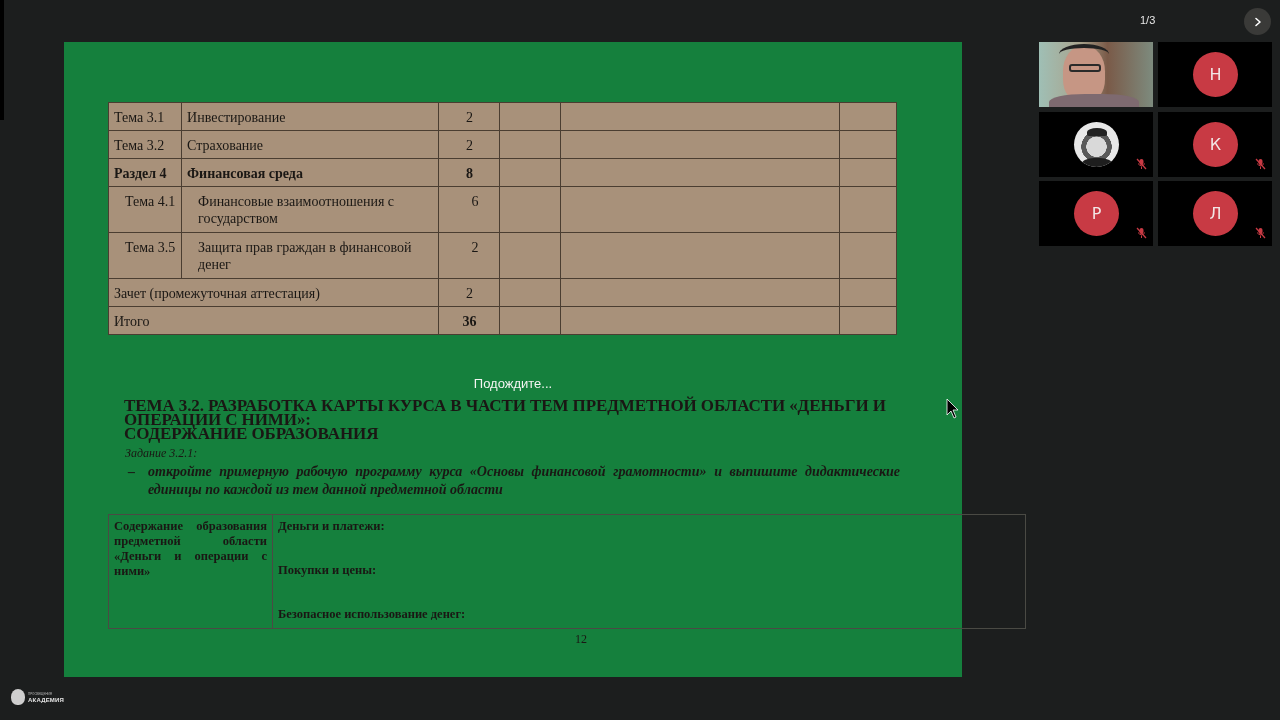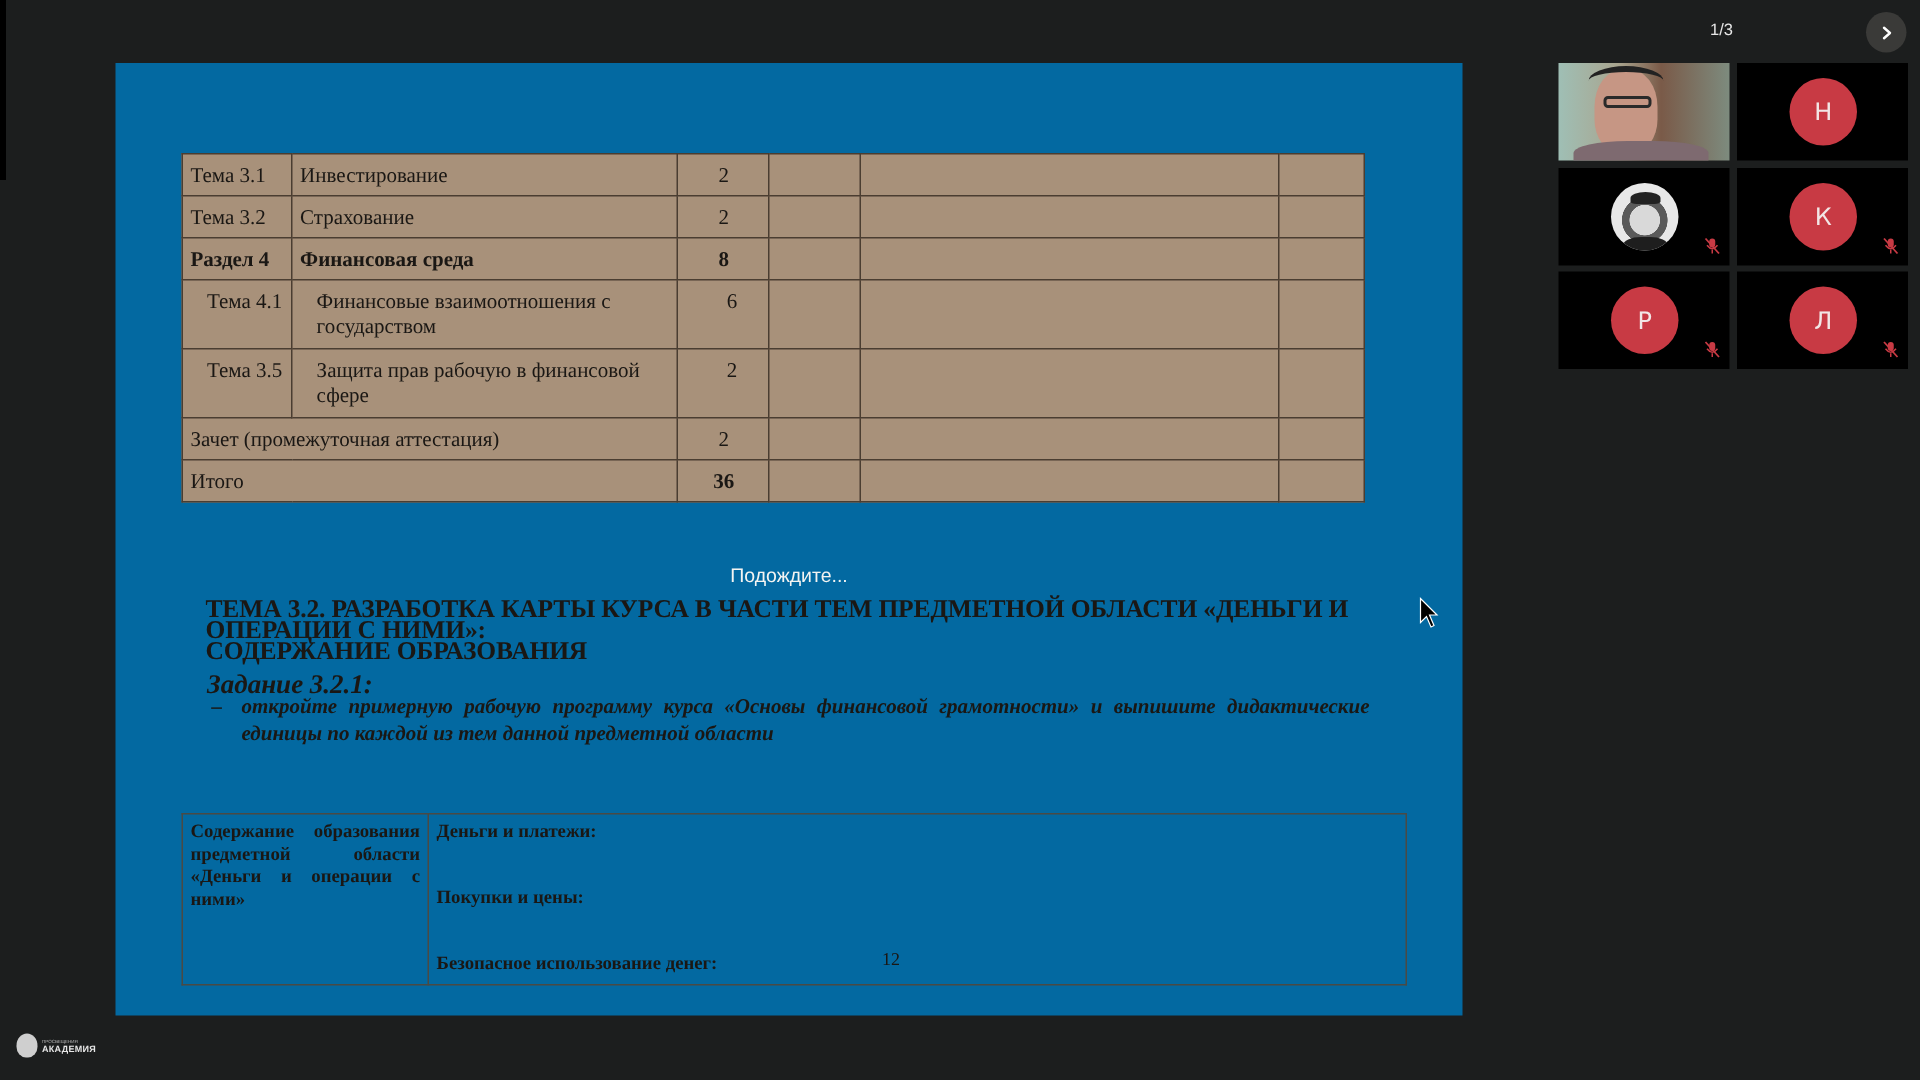--- a/index.html
+++ b/index.html
@@ -3,22 +3,22 @@
   <meta charset="utf-8">
   <style>
     * { box-sizing: border-box; margin: 0; padding: 0; }
     html, body { width: 1280px; height: 720px; overflow: hidden; background: #1c1e1e; }
     body { position: relative; font-family: "Liberation Sans", sans-serif; }
 
     .left-edge { position: absolute; left: 0; top: 0; width: 4px; height: 120px; background: #000; }
 
     
     .slide {
-      position: absolute; left: 77px; top: 42px; width: 898px; height: 635px;
-      background: #0369a1;
+      position: absolute; left: 64px; top: 42px; width: 898px; height: 635px;
+      background: #15803d;
       font-family: "Liberation Serif", serif; color: #1a1714;
     }
 
     
     .plan-table {
       position: absolute; left: 44px; top: 60px; width: 789px;
       border-collapse: collapse; background: #a8917a;
       font-size: 14px;
     }
     .plan-table td {
@@ -40,33 +40,33 @@
       font-family: "Liberation Sans", sans-serif; font-size: 13px; color: #f4f4f2;
     }
 
     .section-title {
       position: absolute; left: 60px; width: 778px; top: 357px; text-align: left;
       font-weight: bold; font-size: 17px; line-height: 14px; letter-spacing: -0.1px;
     }
 
     .task-title {
       position: absolute; left: 61px; top: 404px;
-      font-weight: bold; font-style: italic; font-size: 18px;
+      font-weight: normal; font-style: italic; font-size: 12px;
     }
     .task-text {
       position: absolute; left: 84px; top: 421px; width: 752px;
       font-weight: bold; font-style: italic; font-size: 14px; line-height: 18px;
       text-align: justify; text-align-last: left;
     }
     .task-dash { position: absolute; left: -20px; top: 0; }
 
     
     .content-table {
-      position: absolute; left: 44px; top: 472px; width: 817px; height: 115px;
-      border-collapse: collapse; font-size: 12.5px; font-weight: bold; margin-top: 28px;
+      position: absolute; left: 44px; top: 472px; width: 918px; height: 115px;
+      border-collapse: collapse; font-size: 12.5px; font-weight: bold;
     }
     .content-table td { border: 1px solid #4a4a44; vertical-align: top; padding: 4px 5px; }
     .content-table td.c-left { width: 164px; text-align: justify; line-height: 15px; }
     .content-table td.c-right { line-height: 14px; }
     .content-table .sub { display: block; height: 44px; }
 
     .page-number {
       position: absolute; left: 0; width: 1034px; top: 590px; text-align: center; font-size: 12px;
     }
 
@@ -140,21 +140,21 @@
       <tr class="tall">
         <td class="c-code">Тема 4.1</td>
         <td class="c-name">Финансовые взаимоотношения с государством</td>
         <td class="c-hours">6</td>
         <td class="c-e1"></td>
         <td class="c-e2"></td>
         <td class="c-e3"></td>
       </tr>
       <tr class="tall">
         <td class="c-code">Тема 3.5</td>
-        <td class="c-name">Защита прав рабочую в финансовой сфере</td>
+        <td class="c-name">Защита прав граждан в финансовой денег</td>
         <td class="c-hours">2</td>
         <td class="c-e1"></td>
         <td class="c-e2"></td>
         <td class="c-e3"></td>
       </tr>
       <tr>
         <td colspan="2">Зачет (промежуточная аттестация)</td>
         <td class="c-hours">2</td>
         <td class="c-e1"></td>
         <td class="c-e2"></td>

